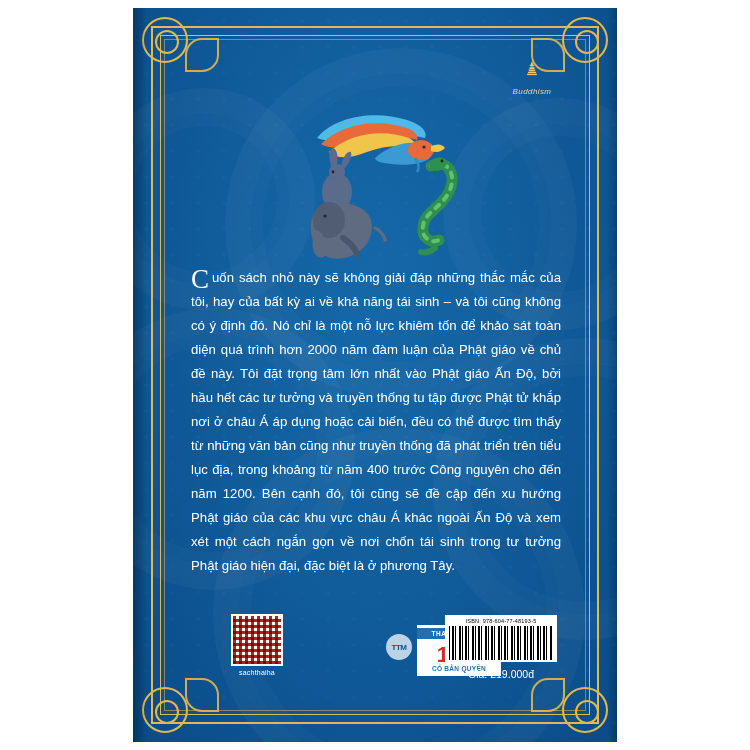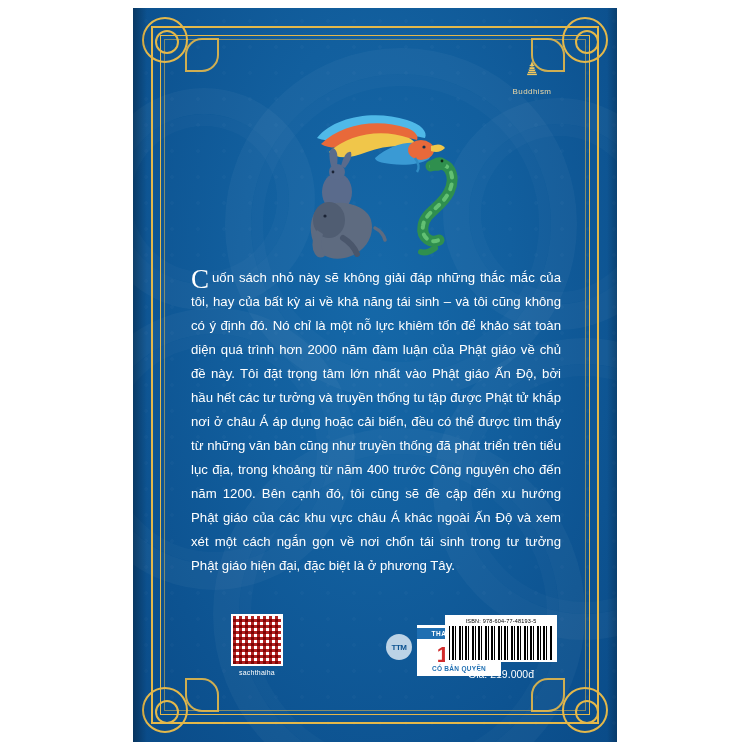--- a/index.html
+++ b/index.html
@@ -106,20 +106,21 @@
   .cc4 { right: 52px; bottom: 30px; transform: scale(-1,-1); }
 
   
   .pub-mark {
     position: absolute;
     right: 42px;
     top: 52px;
     width: 86px;
     text-align: center;
     color: #f0c75e;
+    font-style: italic;
   }
   .pub-mark .stupa {
     display: block;
     margin: 0 auto 2px;
     width: 18px; height: 18px;
   }
   .pub-mark .pub-name {
     font-size: 8px;
     letter-spacing: .4px;
     color: #ecd9a8;

